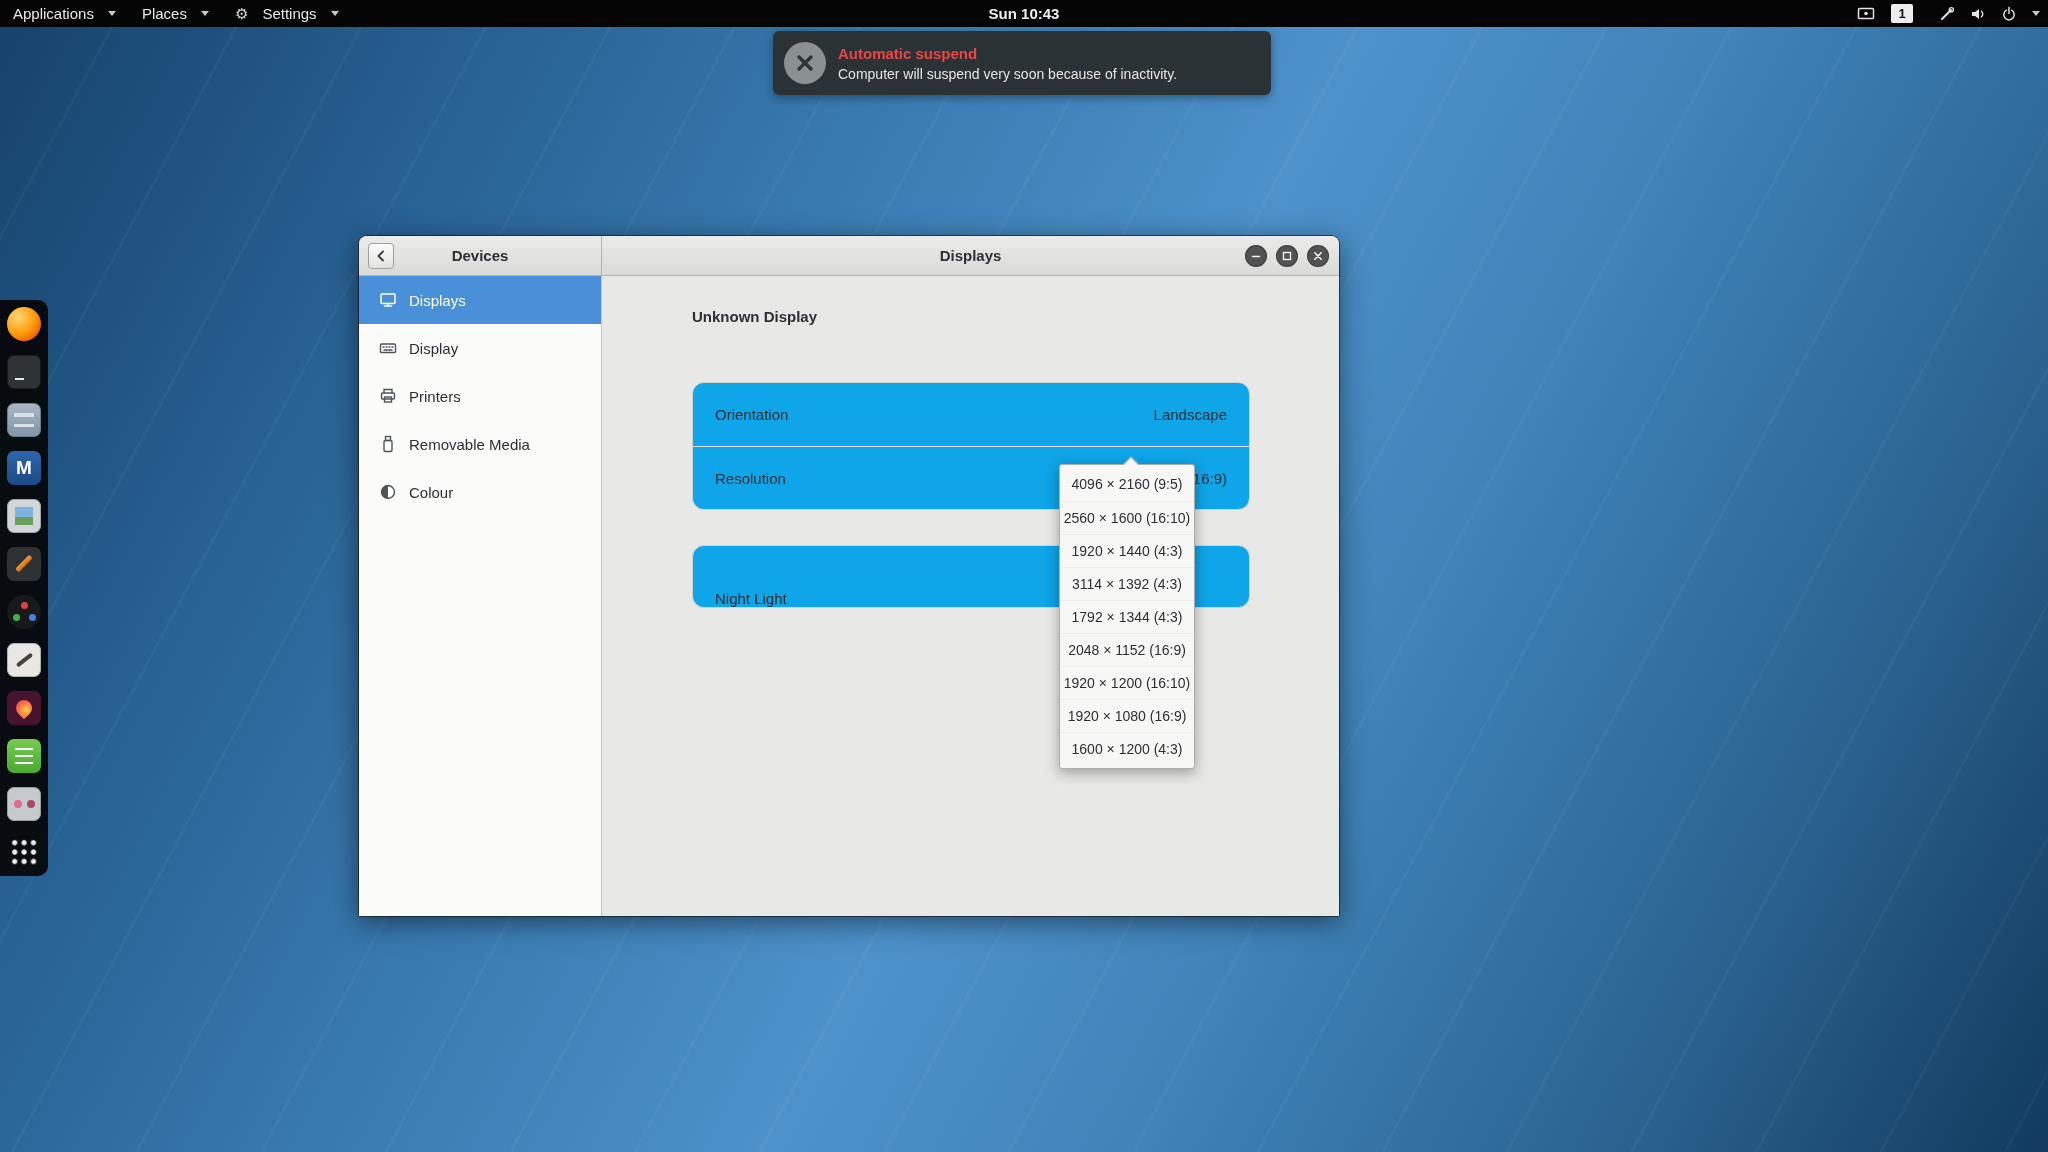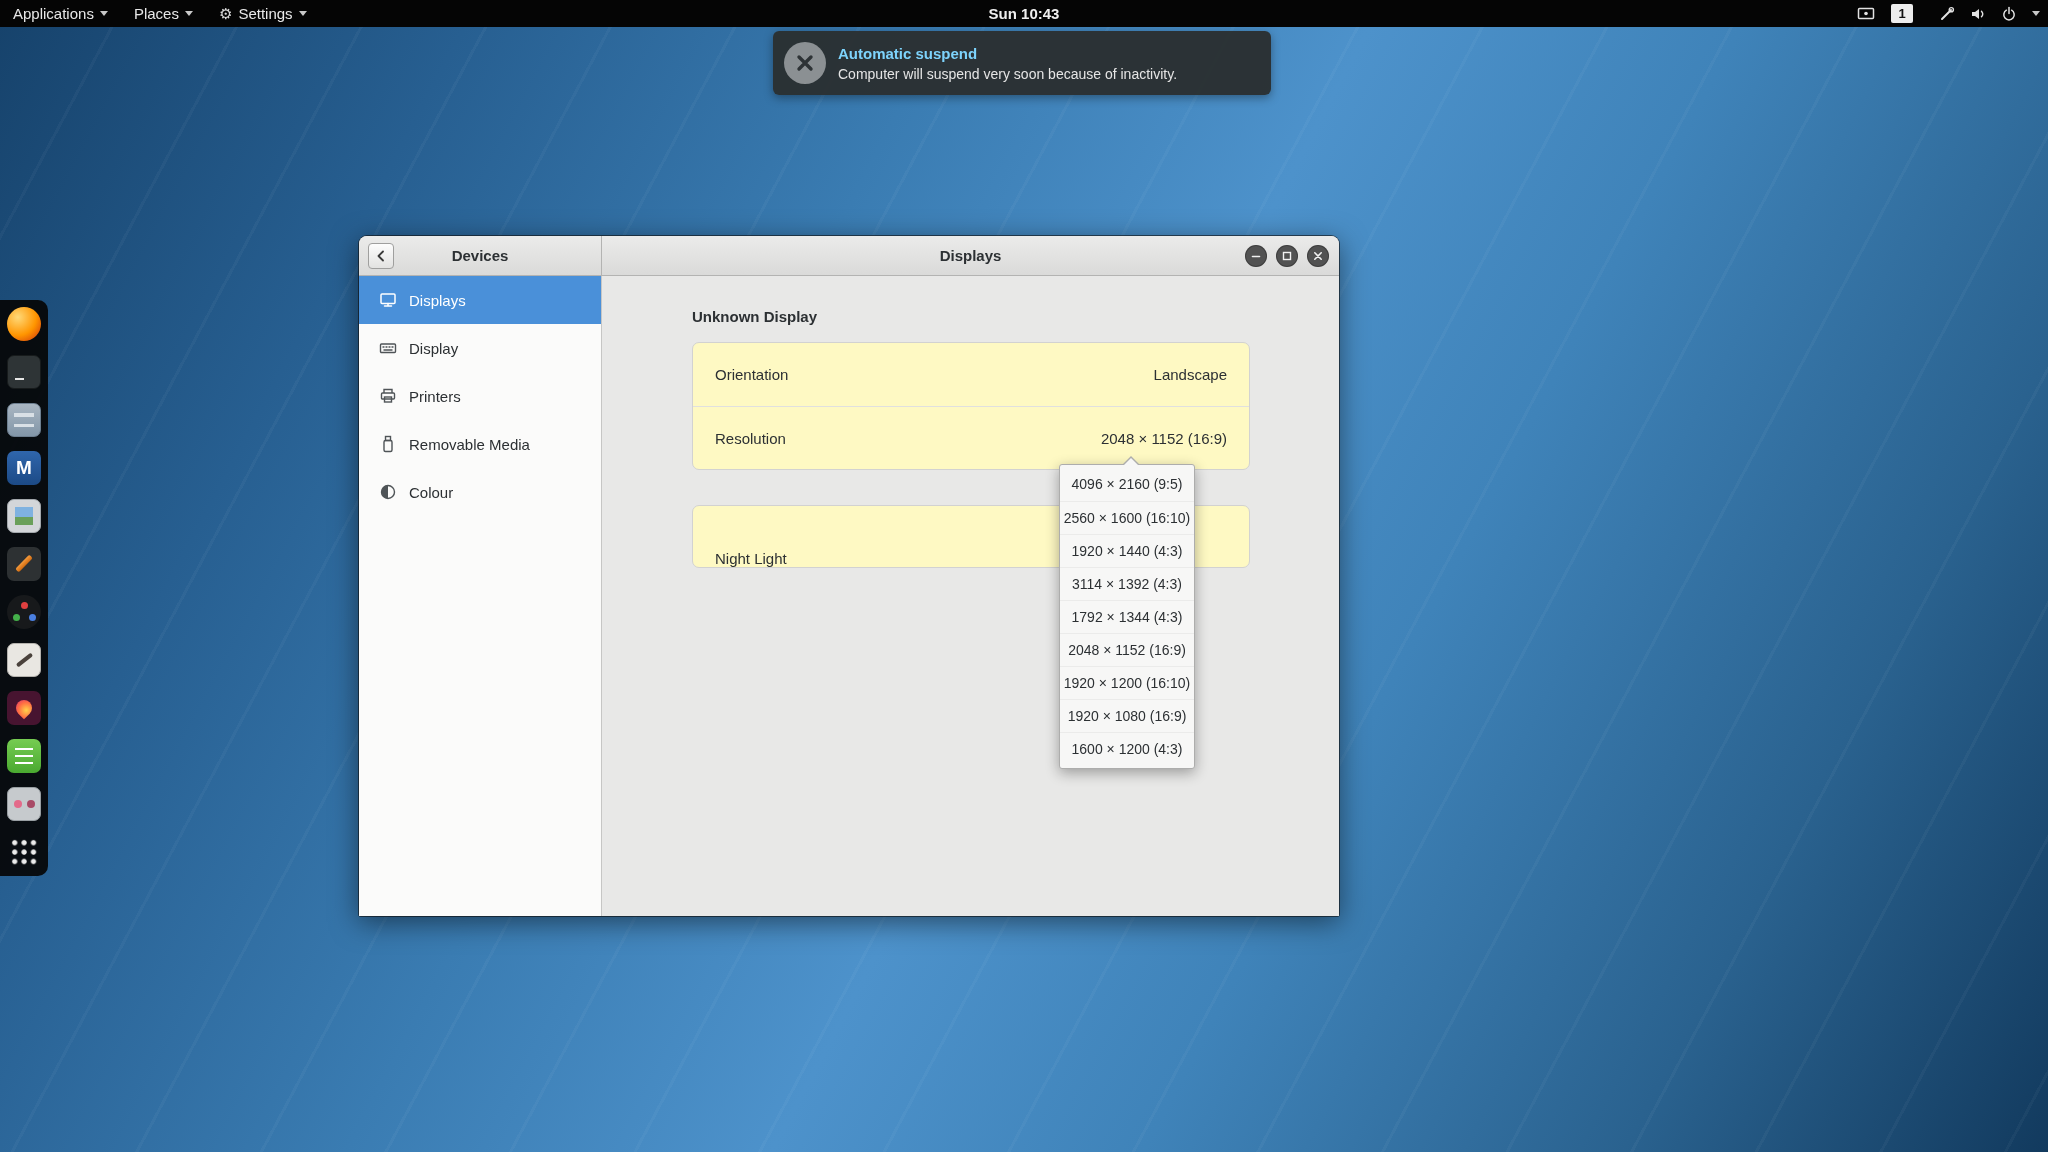--- a/index.html
+++ b/index.html
@@ -14,38 +14,38 @@
   #screen::before{
     content:""; position:absolute; inset:0;
     background:repeating-linear-gradient(118deg,
       rgba(255,255,255,0.035) 0 3px, rgba(255,255,255,0) 3px 110px);
     pointer-events:none;
   }
 
   
   .topbar{position:absolute; top:0; left:0; right:0; height:27px; background:#050505;
     color:#e8e8e8; display:flex; align-items:center; font-size:15px; z-index:50;}
-  .menu{display:flex; align-items:center; gap:6px; padding:0 13px; height:100%; cursor:default;}
+  .menu{display:flex; align-items:center; gap:14px; padding:0 13px; height:100%; cursor:default;}
   .caret{width:0;height:0;border-left:4px solid transparent;border-right:4px solid transparent;
     border-top:5px solid #c9c9c9; display:inline-block;}
   .gear{font-size:15px; color:#d8d8d8; line-height:1;}
   .clock{position:absolute; left:50%; transform:translateX(-50%); font-weight:bold; color:#f0f0f0;}
   .tb-right{position:absolute; right:8px; top:0; height:27px; display:flex; align-items:center; gap:16px;}
   .tb-ic{display:flex; align-items:center;}
   .ws{min-width:22px; height:19px; background:#ededed; color:#111; border-radius:2px;
     font-size:13px; font-weight:bold; display:flex; align-items:center; justify-content:center; padding:0 4px;}
   .tb-group{display:flex; align-items:center; gap:15px; margin-left:10px;}
 
   
   .notif{position:absolute; left:773px; top:31px; width:498px; height:64px;
     background:rgba(42,47,50,0.97); border-radius:6px; z-index:40;
     box-shadow:0 3px 10px rgba(0,0,0,0.35); display:flex; align-items:center;}
   .notif-ic{width:42px;height:42px;border-radius:50%;background:#8b9093;margin:0 12px 0 11px;
     display:flex;align-items:center;justify-content:center;flex:0 0 auto;}
-  .notif-title{font-size:15px;font-weight:bold;color:#7dd3fc;margin-bottom:4px;}
+  .notif-title{font-size:15px;font-weight:bold;color:#ef4444;margin-bottom:4px;}
   .notif-body{font-size:14px;color:#e5e5e5;}
 
   
   .dock{position:absolute; left:0; top:300px; width:48px; height:576px;
     background:rgba(6,7,8,0.94); border-radius:0 10px 10px 0; z-index:30;
     display:flex; flex-direction:column; align-items:center; padding-top:7px; gap:14px;}
   .dk{width:34px;height:34px;border-radius:7px;position:relative;flex:0 0 auto;cursor:pointer;}
   .dk-firefox{border-radius:50%;background:radial-gradient(circle at 32% 30%,#ffd978,#ff9500 55%,#d6430a 90%);}
   .dk-terminal{background:#2e3436;border:1px solid #171b1c;}
   .dk-terminal::after{content:"";position:absolute;left:7px;bottom:8px;width:9px;height:2px;background:#e6e6e6;}
@@ -102,22 +102,22 @@
     border-right:1px solid #c6c6c5;}
   .sb-item{height:48px; display:flex; align-items:center; gap:12px; padding-left:20px;
     font-size:15px; color:#2c3033; cursor:pointer;}
   .sb-item .sb-ico{color:#4f5457; display:flex;}
   .sb-item.selected{background:#4a90d9; color:#ffffff;}
   .sb-item.selected .sb-ico{color:#ffffff;}
 
   
   .content{position:absolute; top:40px; left:243px; right:0; bottom:0; background:#e8e8e7; overflow:hidden;}
   .section-title{position:absolute; left:90px; top:32px; font-size:15px; font-weight:bold; color:#2c3033;}
-  .box{position:absolute; left:90px; width:558px; background:#fef9c3;
-    border:1px solid #d2d2d1; border-radius:7px;}
+  .box{position:absolute; left:90px; width:558px; background:#0ea5e9;
+    border:1px solid #d2d2d1; border-radius:12px;margin-top:40px;}
   .box-main{top:66px;}
   .row{height:63px; display:flex; align-items:center; justify-content:space-between;
     padding:0 22px; cursor:pointer;}
   .row + .row{border-top:1px solid #e0e0df;}
   .row-label{font-size:15px; color:#2c3033;}
   .row-value{font-size:15px; color:#2c3033;}
   .box-night{top:229px; height:63px; display:flex; align-items:flex-end; padding:0 22px;}
 
   
   .res-menu{position:absolute; left:700px; top:228px; width:136px; z-index:35;

